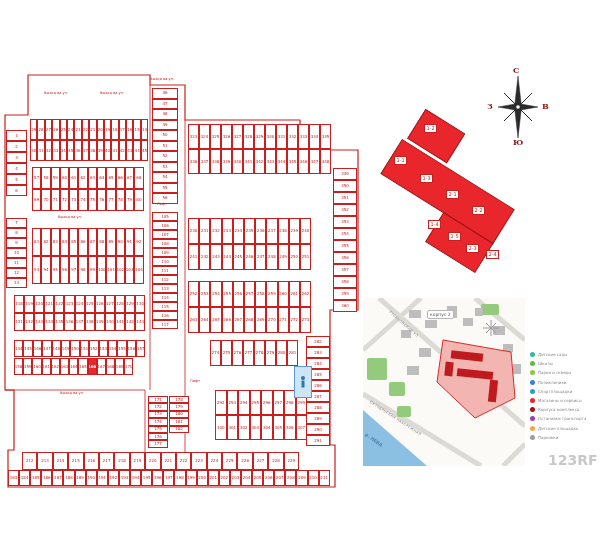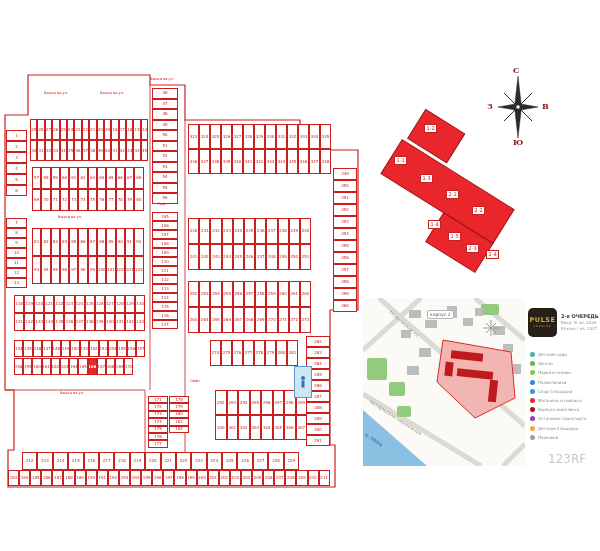--- a/index.html
+++ b/index.html
@@ -42,21 +42,21 @@
   #logo .t{color:#d7a93e;font-weight:bold;font-size:6.5px;letter-spacing:0.5px;line-height:1.1;}
   #logo .s{color:#d7a93e;font-size:2.5px;letter-spacing:1px;line-height:1.2;}
   #info-text{display:flex;flex-direction:column;justify-content:center;}
   .phase{font-size:5px;font-weight:bold;color:#3d3d3d;white-space:nowrap;margin-bottom:1.5px;}
   .info-line{font-size:4px;color:#979797;white-space:nowrap;line-height:1.45;}
   #legend{position:absolute;left:530px;top:352px;width:68px;}
   .legend-row{display:flex;align-items:center;gap:3px;margin-bottom:4.2px;}
   .legend-icon{width:5px;height:5px;border-radius:50%;flex:none;}
   .legend-label{font-size:4px;color:#8a8a8a;white-space:nowrap;overflow:hidden;}
 
-  #watermark{position:absolute;left:548px;top:452px;font-size:12px;font-weight:normal;color:#c8c8c8;}
+  #watermark{position:absolute;left:548px;top:452px;font-size:14px;font-weight:bold;color:#c8c8c8;}
 </style>
 </head>
 <body>
 
 <div id="canvas">
 
   <svg id="fp-outline" width="600" height="551" viewBox="0 0 600 551">
     <polygon points="28,75 150,75 150,85 185,85 185,120 300,120 300,150 358,150 358,310 330,310 330,445 335,445 335,487 8,487 8,450 14,450 14,390 5,390 5,115 28,115" fill="none" stroke="#c9201f" stroke-width="1.2"></polygon>
     <g stroke="#c9201f" stroke-width="0.8">
       <line x1="150" y1="85" x2="150" y2="390"></line>
@@ -568,31 +568,20 @@
         <line x1="-5" y1="-5" x2="5" y2="5"></line>
         <line x1="-5" y1="5" x2="5" y2="-5"></line>
       </g>
     </svg>
     <div class="map-chip" style="left:64px;top:12px">корпус 2</div>
     <div class="street-label" style="left:8px;top:102px;transform:rotate(33deg)">ОКТЯБРЬСКАЯ НАБЕРЕЖНАЯ</div>
     <div class="street-label" style="left:28px;top:12px;transform:rotate(42deg)">РУСАНОВСКАЯ УЛ.</div>
     <div class="river-label" style="left:4px;top:134px;transform:rotate(36deg)">р. НЕВА</div>
   </div>
 
-  <div id="info">
-    <div id="logo">
-      <div class="t">PULSE</div>
-      <div class="s">PREMIER</div>
-    </div>
-    <div id="info-text">
-      <div class="phase">2-я ОЧЕРЕДЬ</div>
-      <div class="info-line">Ввод: III кв. 2026</div>
-      <div class="info-line">Ключи: I кв. 2027</div>
-    </div>
-  </div>
 
   <div id="legend">
     <div>
         <div class="legend-row">
           <span class="legend-icon" style="background: rgb(53, 184, 164);"></span>
           <span class="legend-label">Детские сады</span>
         </div>
         <div class="legend-row">
           <span class="legend-icon" style="background: rgb(100, 185, 70);"></span>
           <span class="legend-label">Школы</span>

